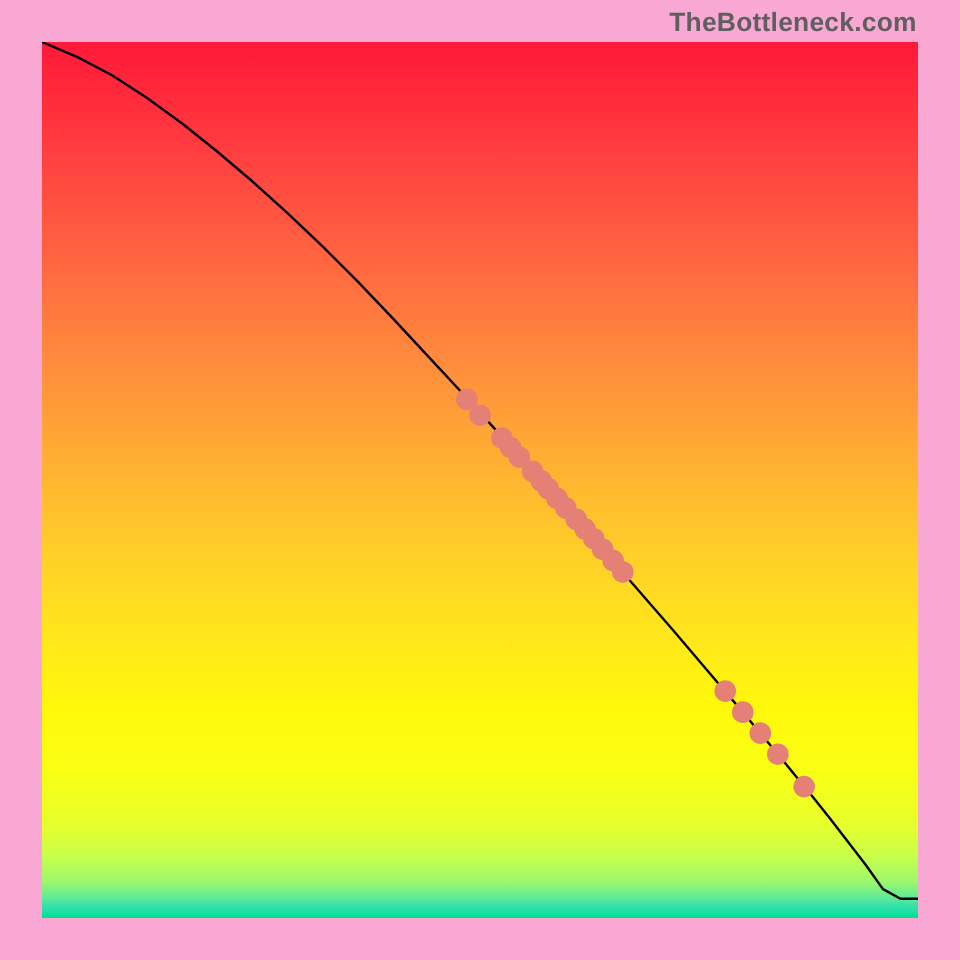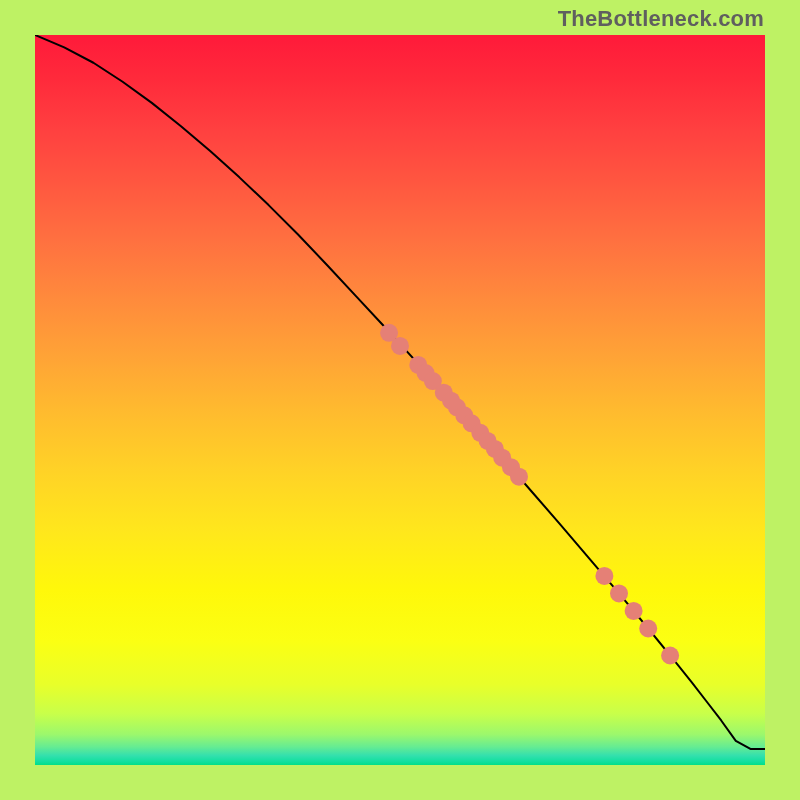--- a/index.html
+++ b/index.html
@@ -8,21 +8,21 @@
     background: #000;
     width: 800px;
     height: 800px;
     overflow: hidden;
     font-family: Arial, Helvetica, sans-serif;
   }
   .frame {
     position: absolute;
     left: 0; top: 0;
     width: 800px; height: 800px;
-    background: #bef264;
+    background: #f9a8d4;
   }
   .plot {
     position: absolute;
     left: 35px;
     top: 35px;
     width: 730px;
     height: 730px;
     overflow: hidden;
   }
   .plot svg {

